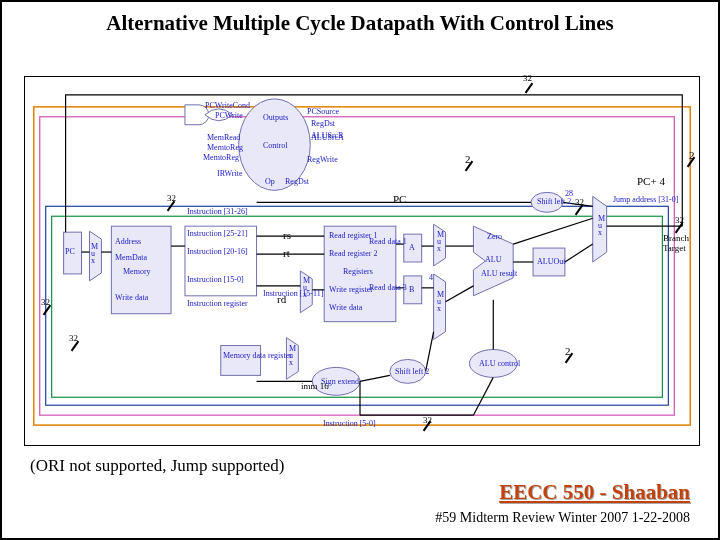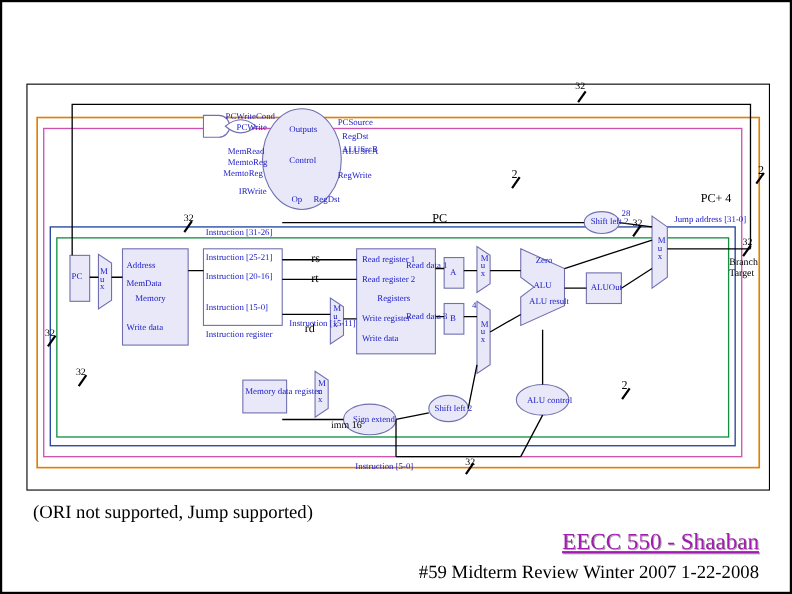--- a/index.html
+++ b/index.html
@@ -59,37 +59,37 @@
   .figref {
     position: absolute;
     border: 1px solid #000;
     box-shadow: 2px 2px 0 #888;
     font-size: 14px;
     padding: 3px 10px;
   }
   .course {
     position: absolute;
     font-size: 21px;
-    font-weight: normal;
-    color: #a21caf;
+    font-weight: bold;
+    color: #c2410c;
     text-decoration: underline;
     text-shadow: 1px 1px 0 #aaa;
   }
   .meta {
     position: absolute;
-    font-size: 17px;
+    font-size: 14px;
     color: #000;
   }
 </style>
 </head>
 <body>
 
 <div class="slide">
   <div class="title">
-    <br>
+    <span>Alternative Multiple Cycle Datapath With Control Lines</span><br>
   </div>
 
   <div class="diagram-area">
     <svg viewBox="0 0 676 370">
 
       <rect x="8" y="30" width="660" height="320" fill="none" stroke="#e08000" stroke-width="1.5"></rect>
       <rect x="14" y="40" width="638" height="300" fill="none" stroke="#d050b0" stroke-width="1.2"></rect>
       <rect x="20" y="130" width="626" height="200" fill="none" stroke="#2040a0" stroke-width="1.2"></rect>
       <rect x="26" y="140" width="614" height="182" fill="none" stroke="#109040" stroke-width="1.2"></rect>
 

